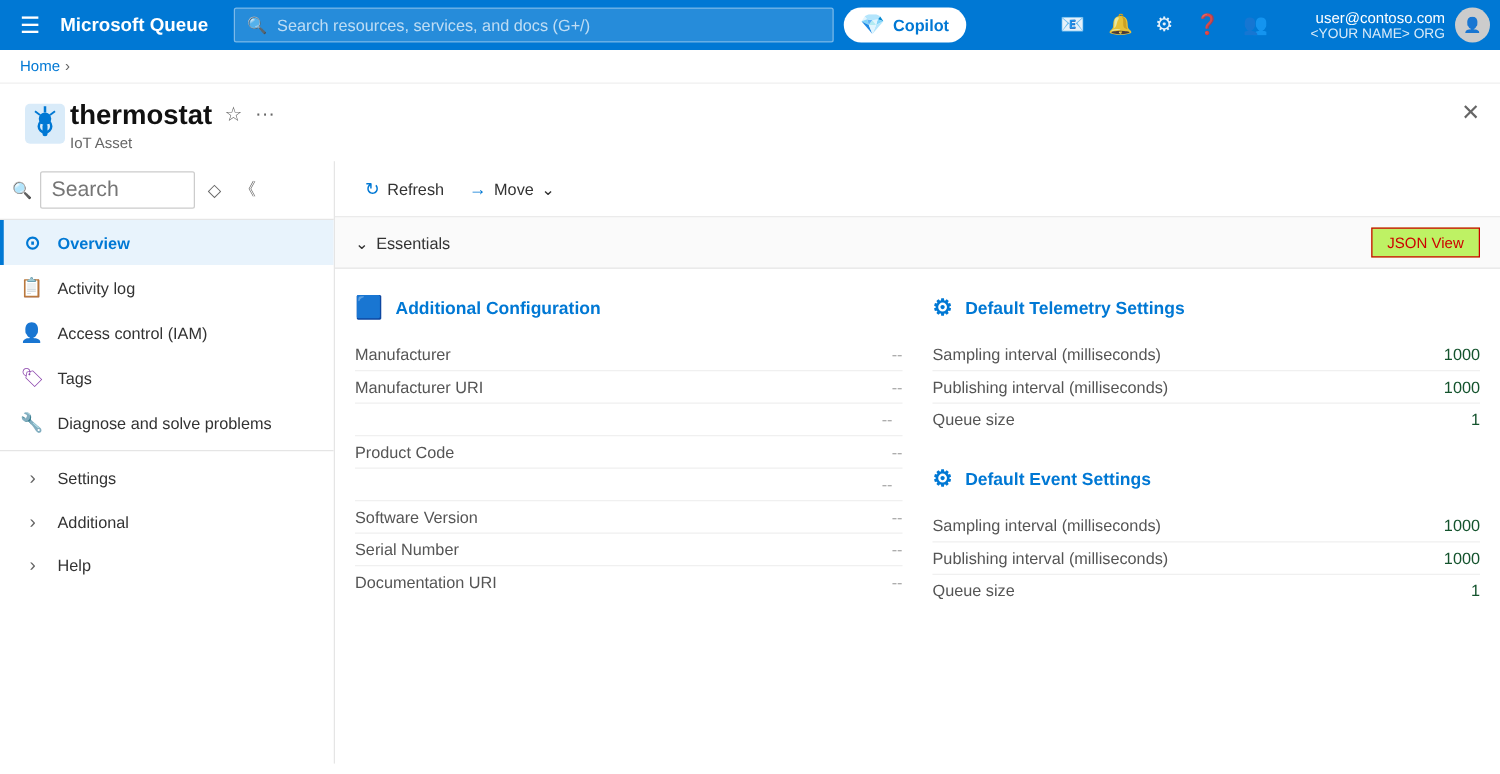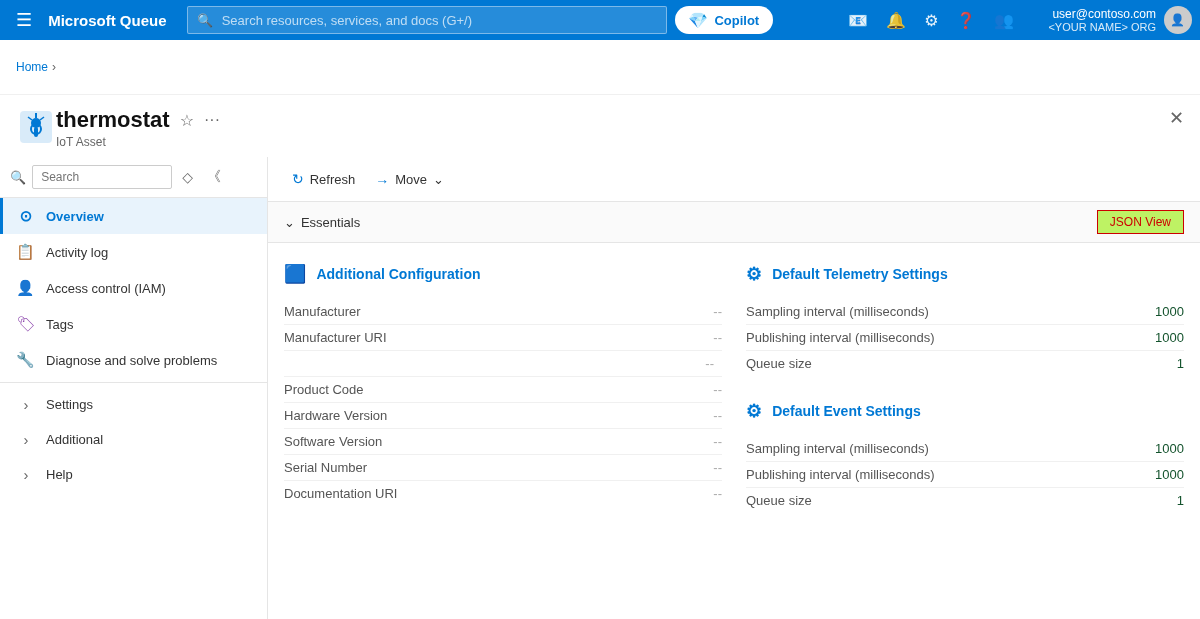--- a/index.html
+++ b/index.html
@@ -55,21 +55,21 @@
       height: 28px;
     }
     .copilot-gem { font-size: 16px; }
     .nav-icons { display: flex; align-items: center; gap: 6px; margin-left: auto; }
     .nav-icon { color: #fff; font-size: 16px; cursor: pointer; padding: 4px 6px; opacity: 0.9; }
     .user-info { display: flex; align-items: center; gap: 8px; color: #fff; font-size: 12px; margin-left: 20px; }
     .avatar { width: 28px; height: 28px; border-radius: 50%; background: #ccc; display: flex; align-items: center; justify-content: center; font-size: 12px; color: #333; cursor: pointer; }
 
     
     .breadcrumb {
-      padding: 20px 16px;
+      padding: 6px 16px;
       font-size: 12px;
       color: #0078d4;
       display: flex;
       align-items: center;
       gap: 4px;
       border-bottom: 1px solid #f0f0f0;
     }
     .breadcrumb span { color: #666; }
 
     
@@ -270,21 +270,21 @@
     <div class="resource-subtitle">IoT Asset</div>
   </div>
   <div class="close-btn">✕</div>
 </div>
 
 <div class="main-layout">
 
   <div class="sidebar">
     <div class="sidebar-search">
       <span style="color:#666;font-size:13px;">🔍</span>
-      <input type="text" style="border: 1px solid rgb(204, 204, 204); border-radius: 2px; padding: 4px 8px; font-size: 12px; width: 140px; outline: none;" placeholder="Search">
+      <input type="text" style="border: 1px solid rgb(204, 204, 204); border-radius: 2px; padding: 4px 8px; font-size: 17px; width: 124px; outline: none;" placeholder="Search">
       <span class="pin-icon">◇</span>
       <span class="collapse-icon">《</span>
     </div>
     <div class="sidebar-nav">
 
       <div class="nav-item active">
         <span class="nav-icon-sym">⊙</span>
         <span>Overview</span>
       </div>
 
@@ -367,21 +367,20 @@
             <span class="detail-value dash">--</span>
           </div>
           <div class="detail-row">
             <span class="detail-value dash">--</span>
           </div>
           <div class="detail-row">
             <span class="detail-label">Product Code</span>
             <span class="detail-value dash">--</span>
           </div>
           <div class="detail-row">
-            <span class="detail-label">Hardware Version</span>
             <span class="detail-value dash">--</span>
           </div>
           <div class="detail-row">
             <span class="detail-label">Software Version</span>
             <span class="detail-value dash">--</span>
           </div>
           <div class="detail-row">
             <span class="detail-label">Serial Number</span>
             <span class="detail-value dash">--</span>
           </div>

